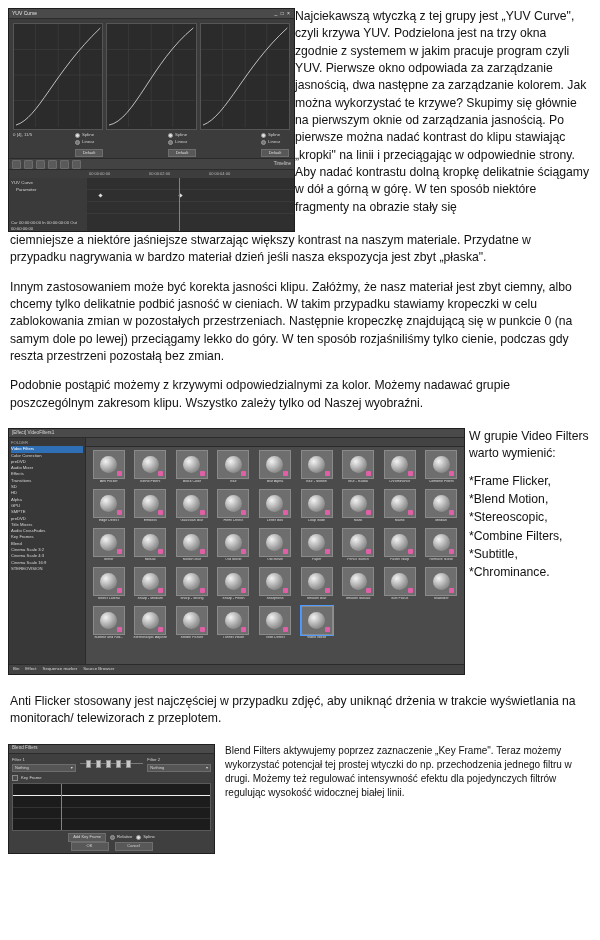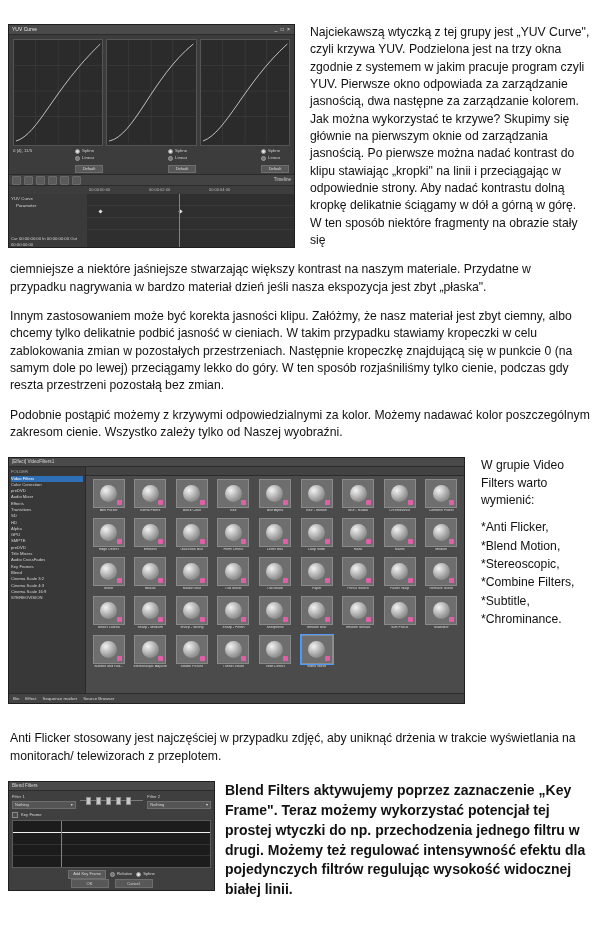--- a/index.html
+++ b/index.html
@@ -10,21 +10,21 @@
     color:#111;
     font-size:12.2px;
     line-height:1.42;
     overflow:hidden;
   }
   .page{position:relative;width:600px;height:940px;}
 
   p{margin:0 0 12px 0;text-align:left;}
 
   
-  .block1{display:flex;gap:15px;padding:24px 10px 0 8px;}
+  .block1{display:flex;gap:0;padding:8px 10px 0 8px;}
   .shot1{
     width:285px;height:222px;
     background:#3c3c3c;border:1px solid #1e1e1e;
     position:relative;flex:0 0 auto;
     font-size:4.6px;color:#d0d0d0;
   }
   .shot1 .titlebar{
     height:9px;background:#4a4a4a;border-bottom:1px solid #2b2b2b;
     display:flex;align-items:center;justify-content:space-between;
     padding:0 3px;font-size:5px;color:#e6e6e6;
@@ -67,21 +67,21 @@
   .tl-grid .playhead{position:absolute;top:0;bottom:0;width:1px;background:#e05a5a;left:92px;}
   .tl-grid .kf{position:absolute;width:3px;height:3px;background:#ddd;transform:rotate(45deg);}
   .tl-bottom{position:absolute;left:0;bottom:0;height:10px;width:78px;font-size:4.2px;color:#cfcfcf;padding:1px 2px;}
 
   .text1{flex:1;font-size:12.2px;}
 
   .wide{padding:0 10px;}
   .wide p{margin-bottom:12px;}
 
   
-  .block2{display:flex;gap:16px;padding:4px 10px 0 8px;}
+  .block2{display:flex;gap:4px;padding:4px 10px 0 8px;}
   .shot2{
     width:455px;height:245px;background:#3f3f3f;border:1px solid #1f1f1f;
     position:relative;flex:0 0 auto;font-size:4.4px;color:#d6d6d6;
     display:flex;flex-direction:column;
   }
   .shot2 .hdr{height:8px;background:#4a4a4a;border-bottom:1px solid #2b2b2b;display:flex;align-items:center;padding:0 3px;font-size:4.6px;}
   .shot2 .body{flex:1;display:flex;min-height:0;}
   .s2left{width:72px;background:#383838;border-right:1px solid #2a2a2a;padding:2px;font-size:4.2px;line-height:1.5;}
   .s2left .sel{background:#2f6fb5;color:#fff;}
   .s2right{flex:1;display:flex;flex-direction:column;min-width:0;background:#4b4b4b;}
@@ -114,21 +114,21 @@
   .s3slider .track{position:absolute;left:0;right:0;top:4px;height:1px;background:#7a7a7a;}
   .s3slider .knob{position:absolute;top:1px;width:3px;height:6px;background:#c9c9c9;border:1px solid #8e8e8e;}
   .s3kf{display:flex;align-items:center;gap:3px;padding:0 3px;font-size:4.2px;}
   .s3graph{margin:2px 3px;height:46px;background:#1c1c1c;border:1px solid #5a5a5a;position:relative;}
   .s3graph .hl{position:absolute;left:0;right:0;height:1px;background:#f0f0f0;top:11px;}
   .s3graph .vl{position:absolute;top:0;bottom:0;width:1px;background:#e05a5a;left:48px;}
   .s3graph .gl{position:absolute;left:0;right:0;height:1px;background:#333;}
   .s3btnrow{display:flex;justify-content:center;gap:4px;margin-top:2px;}
   .s3btn{width:36px;height:7px;background:#585858;border:1px solid #6e6e6e;font-size:4px;display:flex;align-items:center;justify-content:center;}
   .s3foot{position:absolute;bottom:2px;left:0;right:0;display:flex;justify-content:center;gap:6px;}
-  .text3{flex:1;font-size:14px;font-weight:bold;}
+  .text3{flex:1;font-size:10px;}
 </style>
 </head>
 <body>
 
 <div class="page">
 
   <div class="block1">
 
     <div class="shot1">
       <div class="titlebar">
@@ -267,21 +267,21 @@
     </div>
 
     <div class="text1">
       <p>Najciekawszą wtyczką z tej grupy jest „YUV Curve", czyli krzywa YUV. Podzielona jest na trzy okna zgodnie z systemem w jakim pracuje program czyli YUV. Pierwsze okno odpowiada za zarządzanie jasnością, dwa następne za zarządzanie kolorem. Jak można wykorzystać te krzywe? Skupimy się głównie na pierwszym oknie od zarządzania jasnością. Po pierwsze można nadać kontrast do klipu stawiając „kropki" na linii i przeciągając w odpowiednie strony. Aby nadać kontrastu dolną kropkę delikatnie ściągamy w dół a górną w górę. W ten sposób niektóre fragmenty na obrazie stały się</p>
     </div>
   </div>
 
   <div class="wide">
     <p>ciemniejsze a niektóre jaśniejsze stwarzając większy kontrast na naszym materiale. Przydatne w przypadku nagrywania w bardzo materiał dzień jeśli nasza ekspozycja jest zbyt „płaska".</p>
     <p>Innym zastosowaniem może być korekta jasności klipu. Załóżmy, że nasz materiał jest zbyt ciemny, albo chcemy tylko delikatnie podbić jasność w cieniach. W takim przypadku stawiamy kropeczki w celu zablokowania zmian w pozostałych przestrzeniach. Następnie kropeczkę znajdującą się w punkcie 0 (na samym dole po lewej) przeciągamy lekko do góry. W ten sposób rozjaśniliśmy tylko cienie, podczas gdy reszta przestrzeni pozostałą bez zmian.</p>
-    <p>Podobnie postąpić możemy z krzywymi odpowiedzialnymi za kolor. Możemy nadawać kolor poszczególnym zakresom cienie. Wszystko zależy tylko od Naszej wyobraźni.</p>
+    <p>Podobnie postąpić możemy z krzywymi odpowiedzialnymi za kolor. Możemy nadawać grupie poszczególnym zakresom klipu. Wszystko zależy tylko od Naszej wyobraźni.</p>
   </div>
 
   <div class="block2">
     <div class="shot2">
       <div class="hdr">
         <span>[Effect] VideoFilters1</span>
       </div>
       <div class="body">
         <div class="s2left">
           <div style="color:#aaa">FOLDER</div>
@@ -615,31 +615,31 @@
         <span>Bin</span>
         <span>Effect</span>
         <span>Sequence marker</span>
         <span>Source Browser</span>
       </div>
     </div>
 
     <div class="text2">
       <p class="lead">W grupie Video Filters warto wymienić:</p>
       <ul>
-        <li>*Anti Flicker,</li>
+        <li>*Frame Flicker,</li>
         <li>*Blend Motion,</li>
         <li>*Stereoscopic,</li>
         <li>*Combine Filters,</li>
         <li>*Subtitle,</li>
         <li>*Chrominance.</li>
       </ul>
     </div>
   </div>
 
-  <div class="wide" style="padding-top:26px">
+  <div class="wide" style="padding-top:18px">
     <p>Anti Flicker stosowany jest najczęściej w przypadku zdjęć, aby uniknąć drżenia w trakcie wyświetlania na monitorach/ telewizorach z przeplotem.</p>
   </div>
 
   <div class="block3">
     <div class="shot3">
       <div class="s3hdr">
         <span>Blend Filters</span>
       </div>
       <div class="s3top">
         <div class="s3col">

